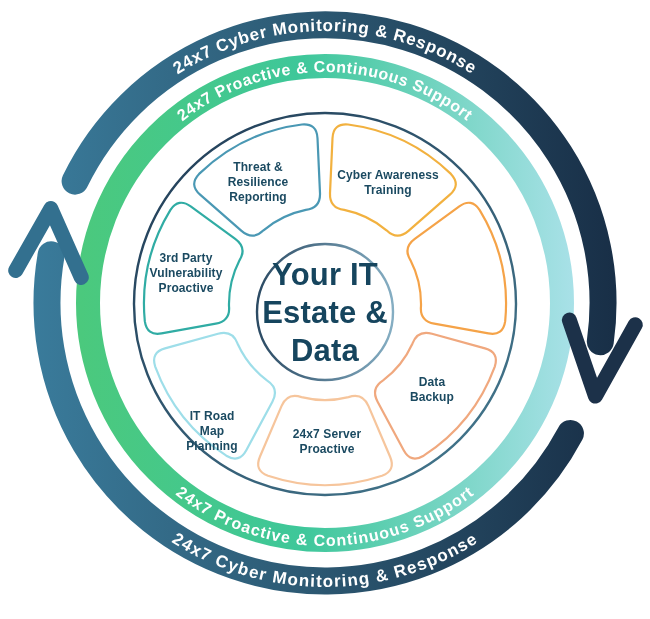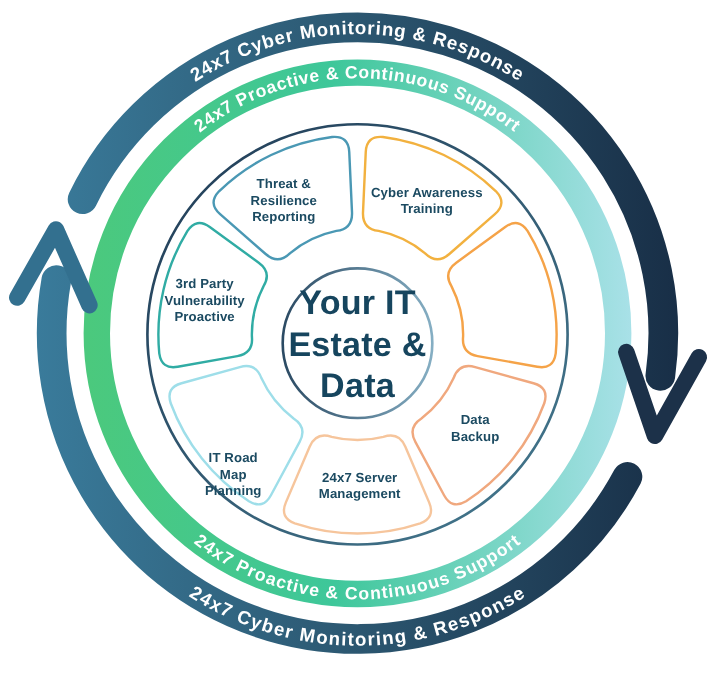--- a/index.html
+++ b/index.html
@@ -83,18 +83,18 @@
       <textPath href="#greenBottomText" startOffset="50%" text-anchor="middle">24x7 Proactive &amp; Continuous Support</textPath>
     </text>
     <text class="arc-text arc-text-dark" dominant-baseline="central">
       <textPath href="#darkBottomText" startOffset="50%" text-anchor="middle">24x7 Cyber Monitoring &amp; Response</textPath>
     </text>
   </svg>
 
   <div class="seg-label" style="left:258px;top:183px;width:112px;">Threat &amp; Resilience Reporting</div>
   <div class="seg-label" style="left:388px;top:183px;width:110px;">Cyber Awareness Training</div>
   <div class="seg-label" style="left:432px;top:390px;width:70px;">Data Backup</div>
-  <div class="seg-label" style="left:327px;top:442px;width:78px;">24x7 Server Management</div>
+  <div class="seg-label" style="left:327px;top:442px;width:78px;">24x7 Server Proactive</div>
   <div class="seg-label" style="left:212px;top:388px;width:64px;margin-top:44px;">IT Road Map Planning</div>
   <div class="seg-label" style="left:186px;top:274px;width:114px;">3rd Party Vulnerability Proactive</div>
 
   <div class="center-label" style="left:325px;top:313px;width:130px;">Your IT Estate &amp; Data</div>
 </div>
 
 </body></html>

